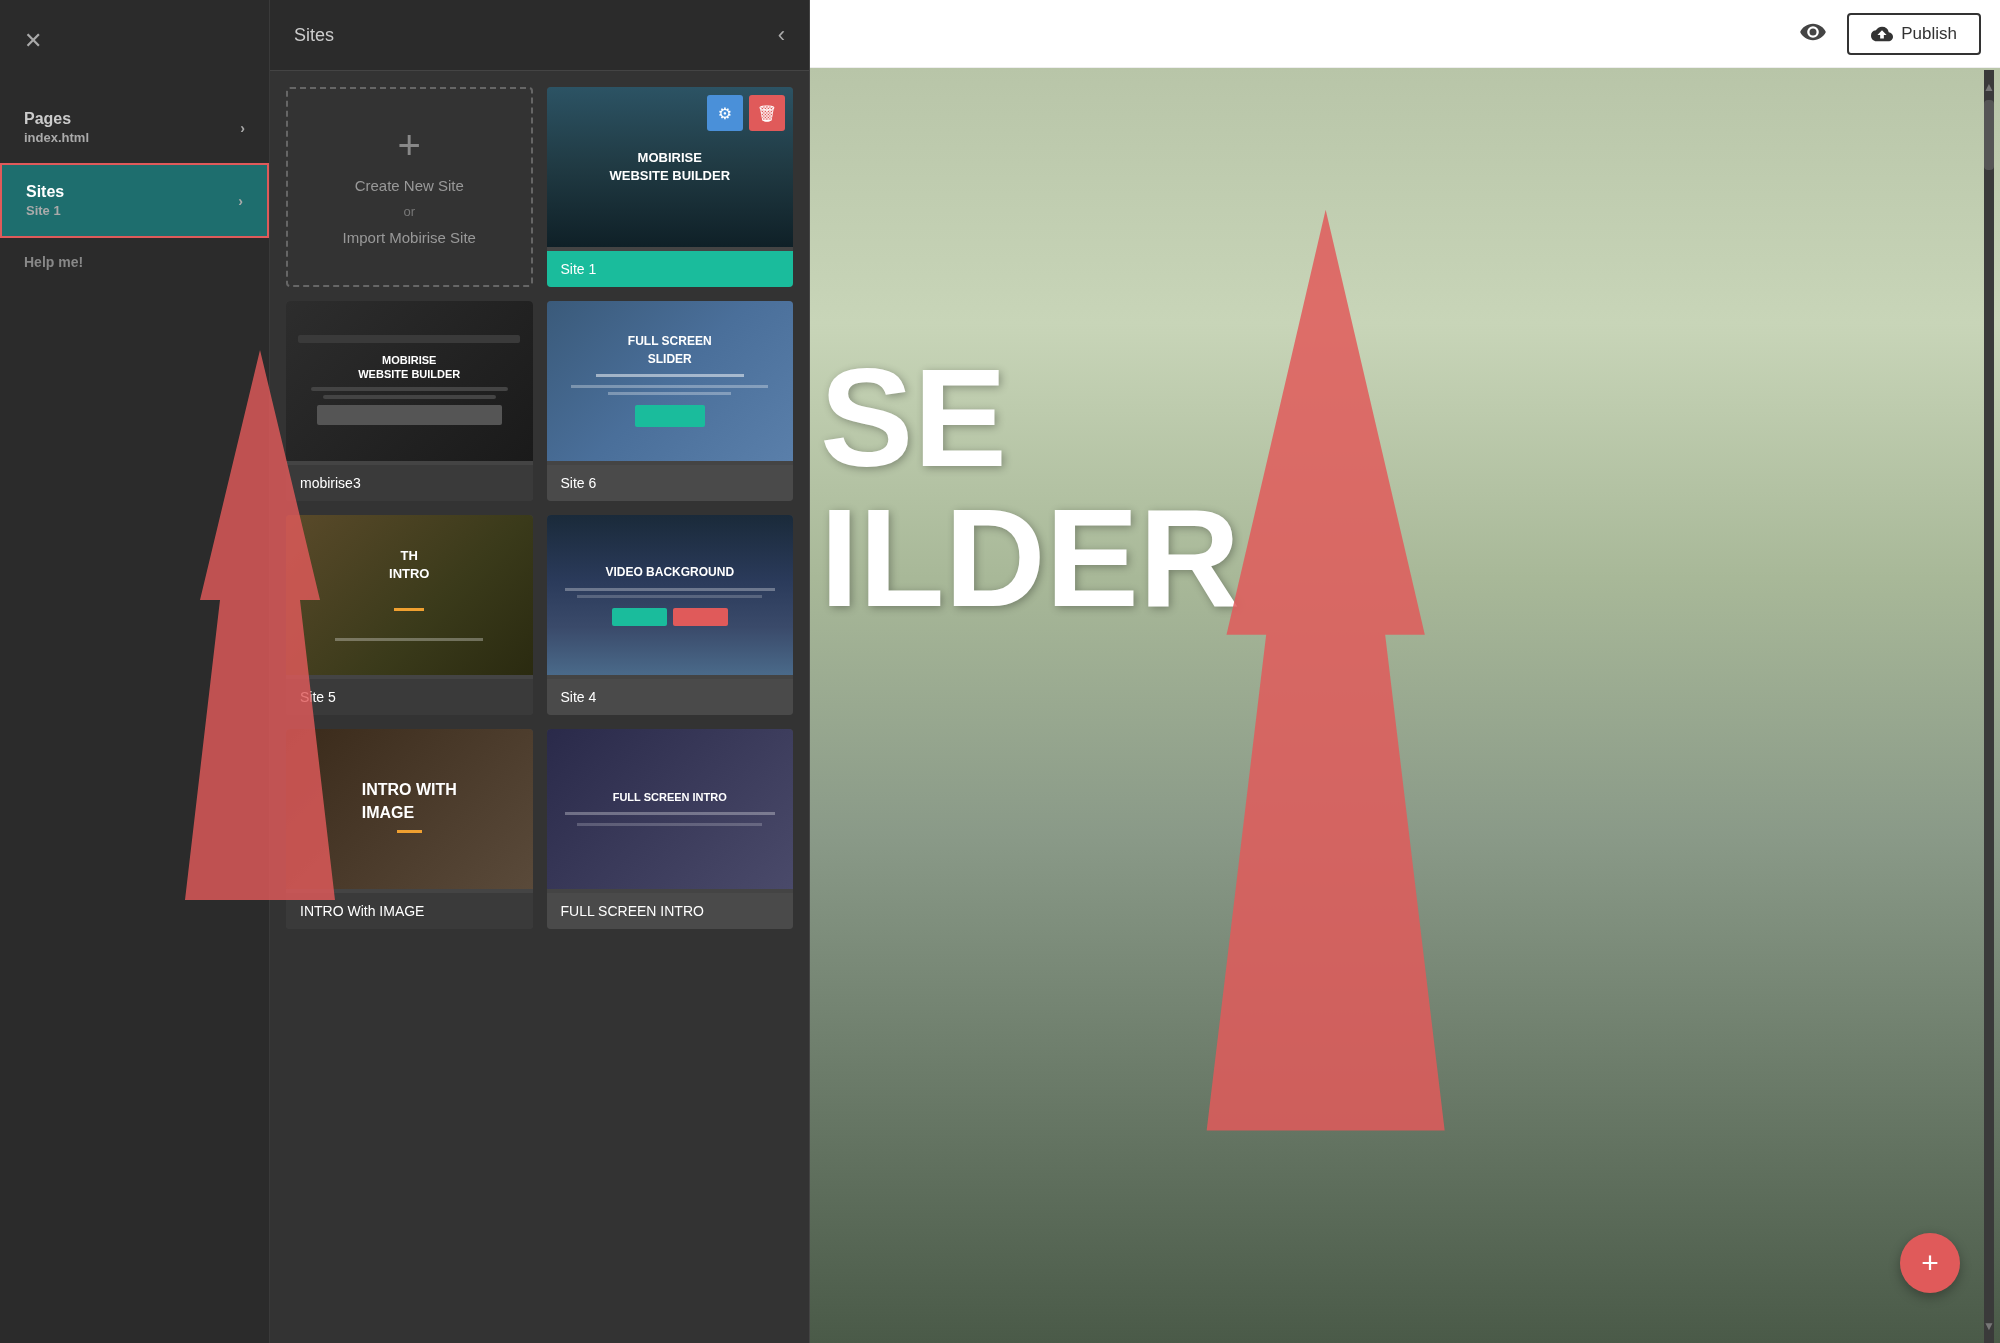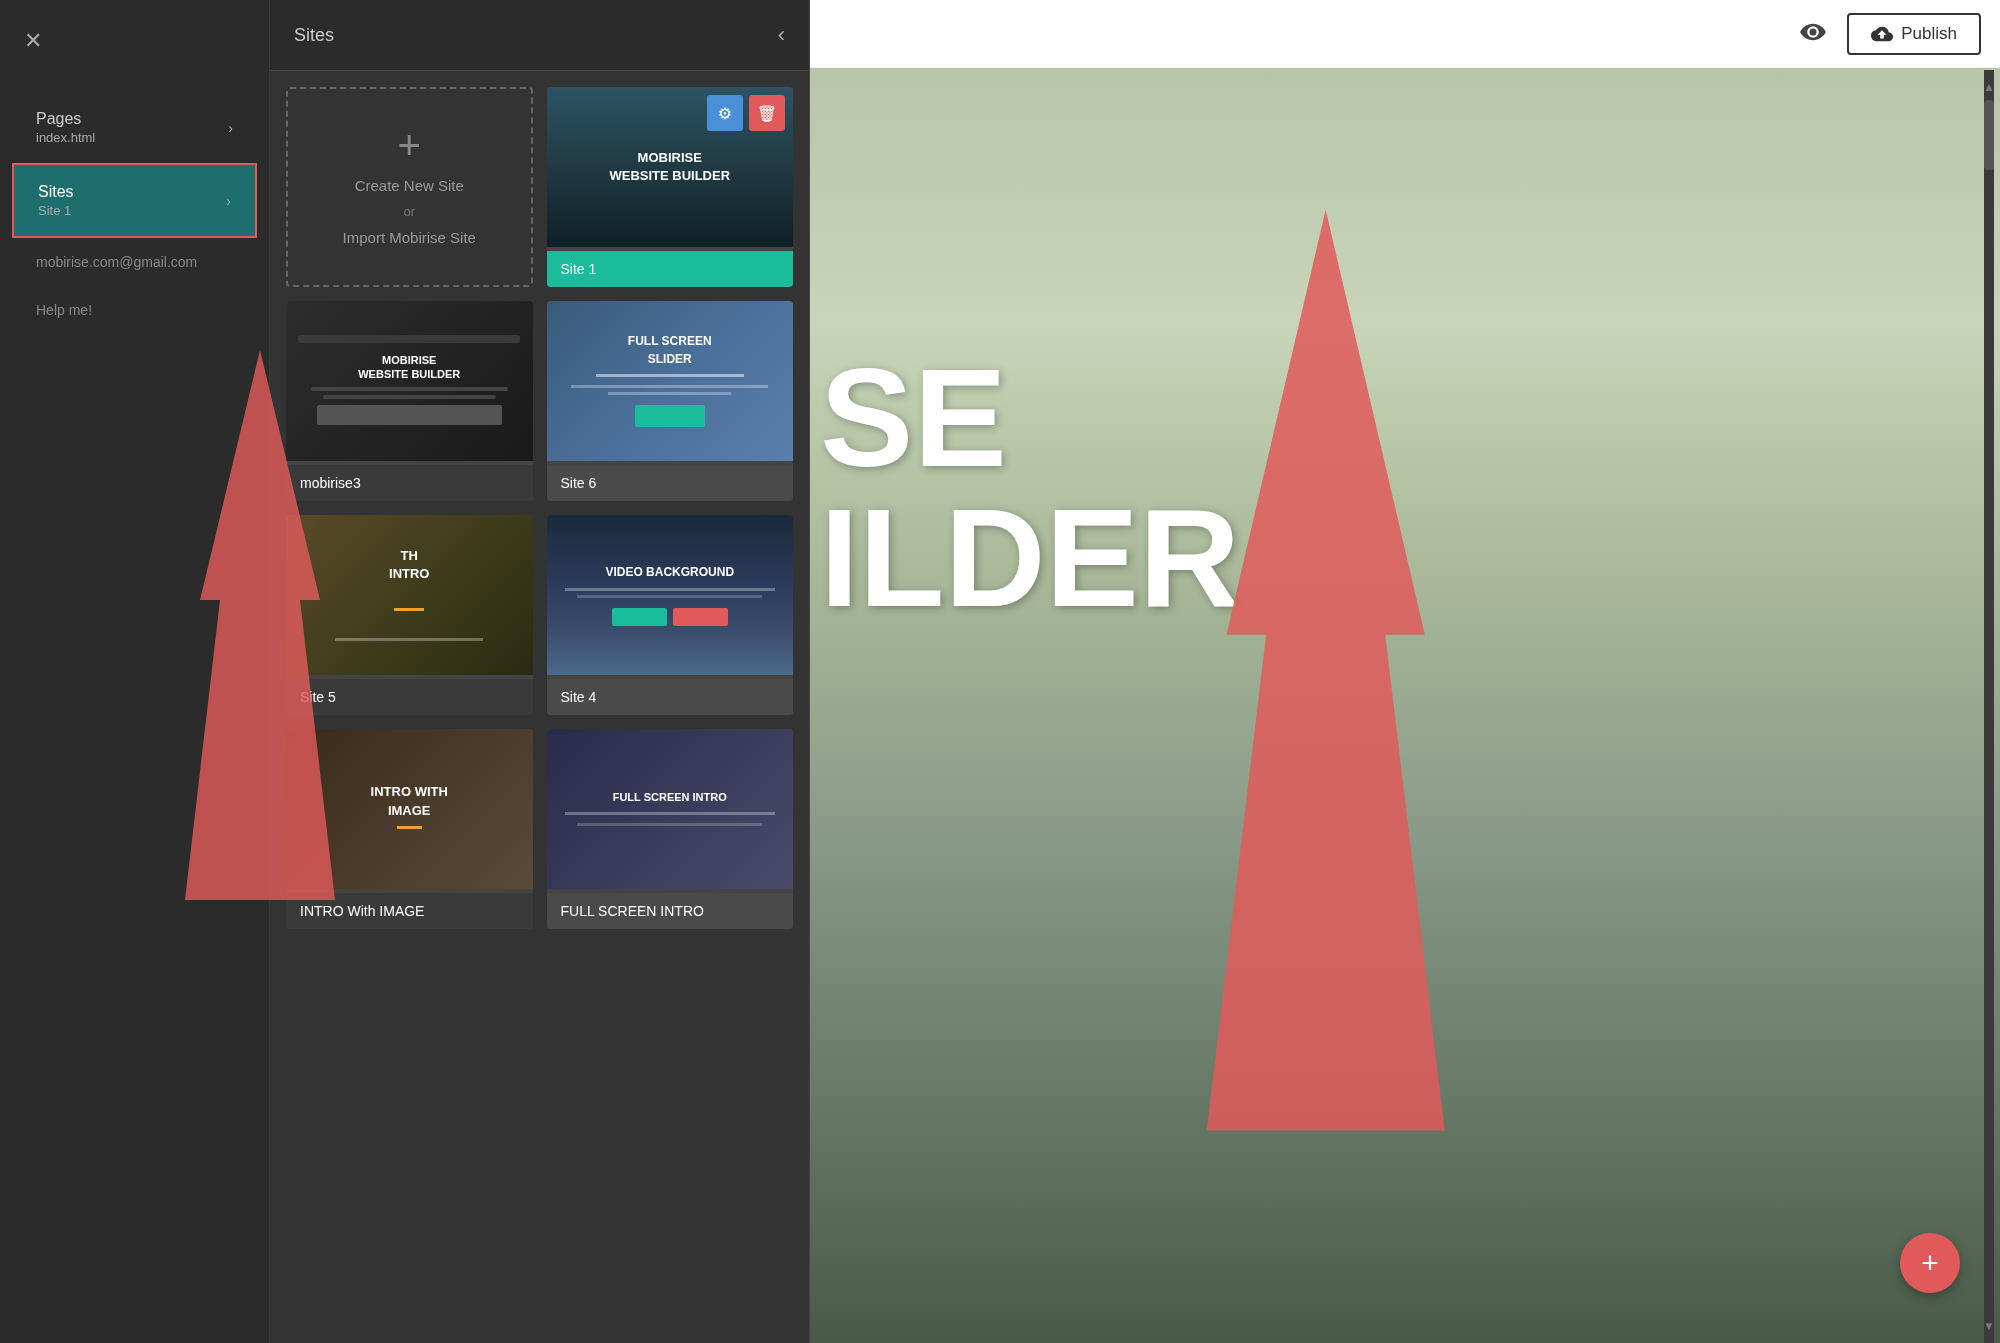--- a/index.html
+++ b/index.html
@@ -24,21 +24,22 @@
     .close-icon-wrap {
       cursor: pointer;
     }
     .sidebar-close {
       color: #aaa;
       font-size: 22px;
       cursor: pointer;
     }
     .sidebar-nav {
       flex: 1;
-      padding: 10px 12px;
+      padding: 10px 0;
+      font-weight: bold;
     }
     .nav-item {
       padding: 18px 24px;
       color: #ccc;
       font-size: 16px;
       cursor: pointer;
       display: flex;
       align-items: center;
       justify-content: space-between;
     }
@@ -302,23 +303,20 @@
       <span class="chevron">›</span>
     </div>
     <div class="nav-item active">
       <div>
         <div class="nav-item-text">Sites</div>
         <div class="nav-item-sub">Site 1</div>
       </div>
       <span class="chevron">›</span>
     </div>
     <div class="nav-divider">
-      <span>mobirise.com@gmail.com</span>
-    </div>
-    <div class="nav-divider">
       <span>Help me!</span>
     </div>
   </nav>
 </div>
 
 <div class="sites-panel">
   <div class="sites-header">
     <span class="sites-title">Sites</span>
     <span class="sites-close">‹</span>
   </div>
@@ -412,21 +410,21 @@
             <div style="width:55px; height:18px; background:#e05a5a; border-radius:2px;"></div>
           </div>
         </div>
       </div>
       <div class="site-card-footer gray2">Site 4</div>
     </div>
 
     <div class="site-card">
       <div class="site-card-thumb">
         <div style="height:160px; background: linear-gradient(135deg, #3a2a1a 0%, #4a3a2a 50%, #5a4a3a 100%); display:flex; flex-direction:column; align-items:center; justify-content:center;">
-          <div style="color:#fff; font-size:13px; font-weight:700; text-align:center; line-height:1.4;">
+          <div style="color:#fff; font-size:16px; font-weight:700; line-height:1.4;">
             <div>INTRO WITH</div>
             <div>IMAGE</div>
           </div>
           <div style="width:25px; height:3px; background:#f0a030; margin:6px 0;"></div>
         </div>
       </div>
       <div class="site-card-footer gray1">INTRO With IMAGE</div>
     </div>
 
     <div class="site-card">

